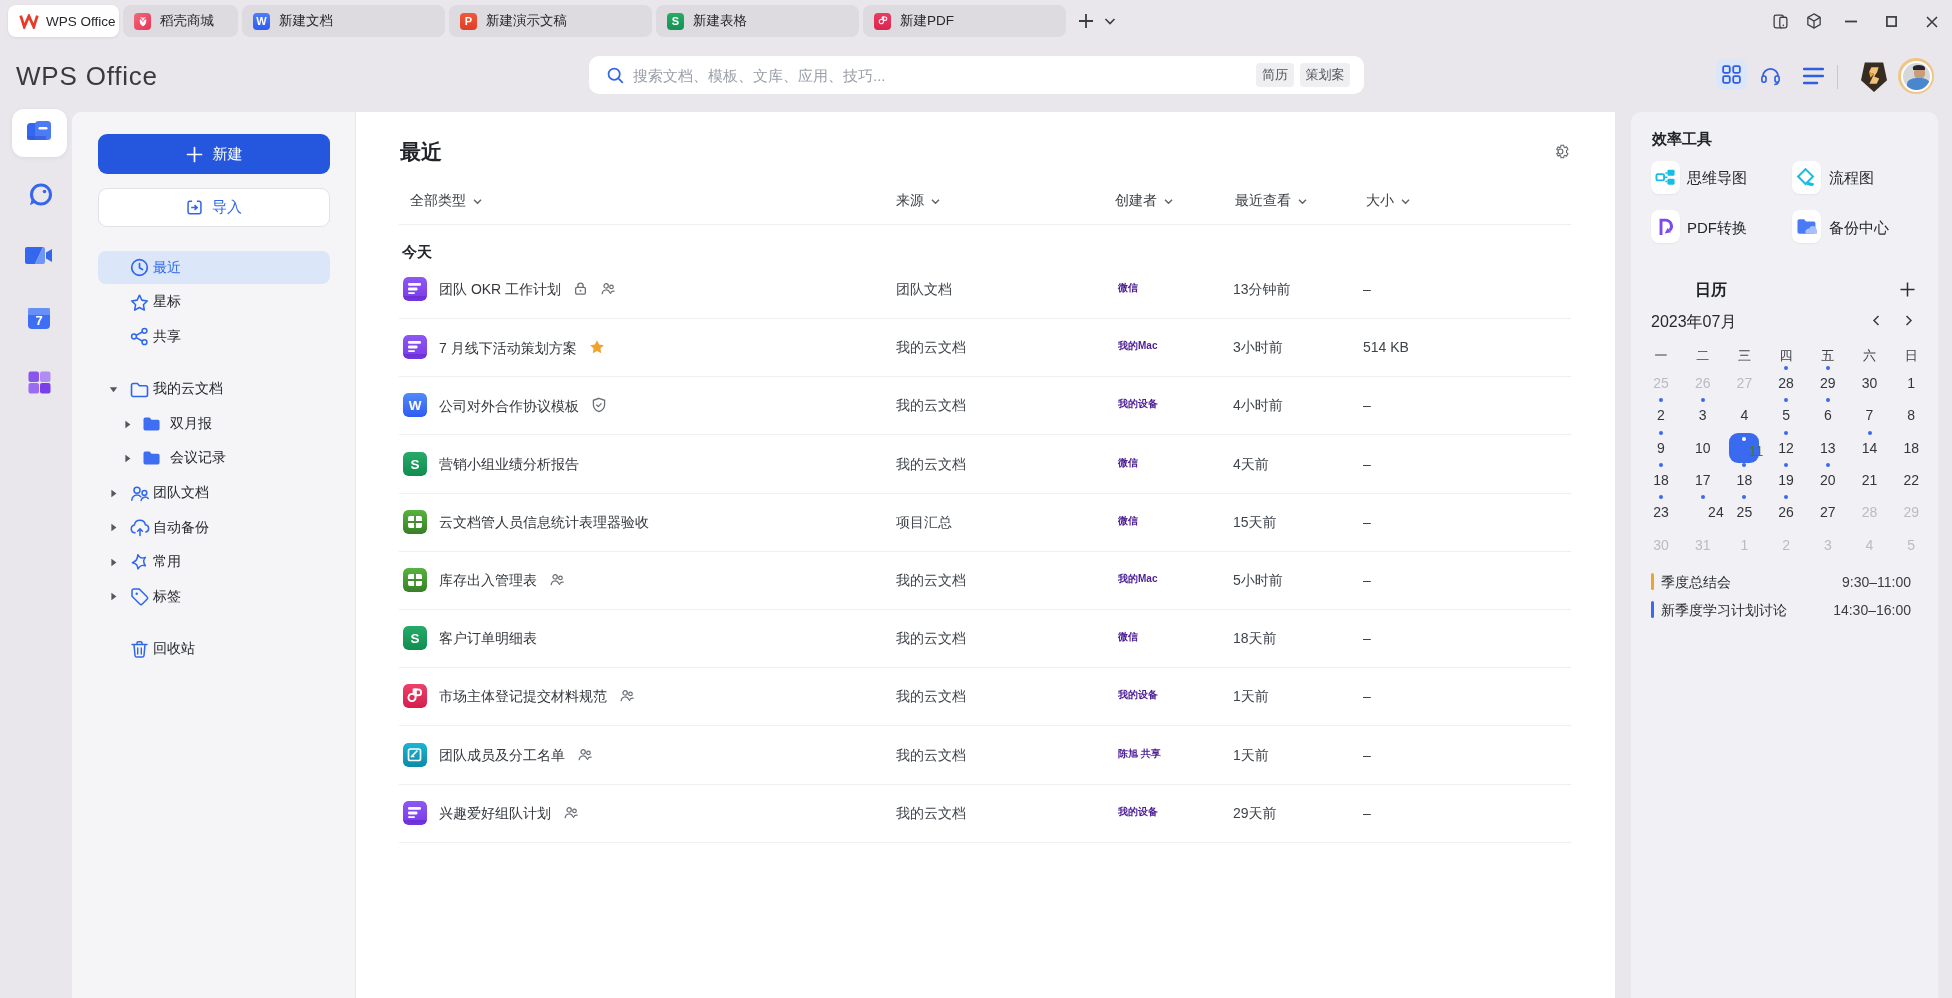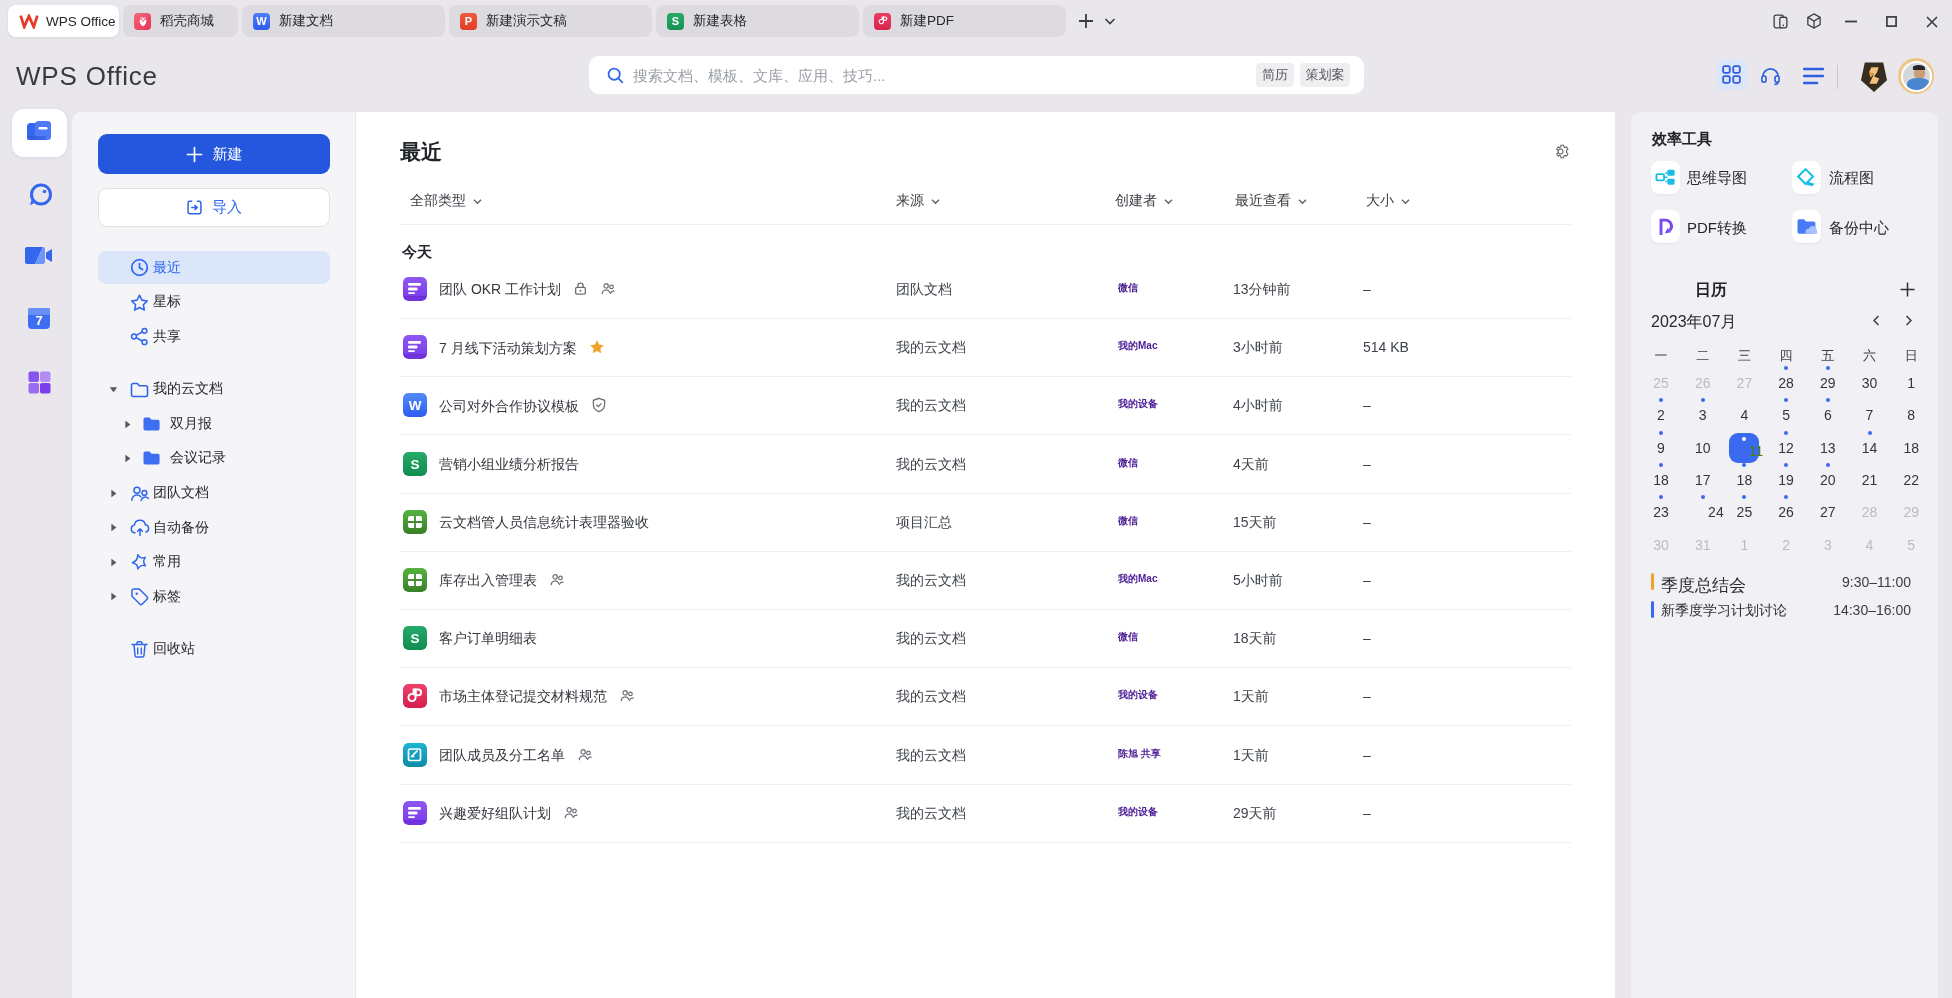--- a/index.html
+++ b/index.html
@@ -604,18 +604,18 @@
       <div class="cal out" style="left:92.4px; top:424.5px;">1</div>
       <div class="cal out" style="left:134.1px; top:424.5px;">2</div>
       <div class="cal out" style="left:175.8px; top:424.5px;">3</div>
       <div class="cal out" style="left:217.5px; top:424.5px;">4</div>
       <div class="cal out" style="left:259.2px; top:424.5px;">5</div>
     </div>
   <div class="abs" style="left:98.4px; top:320.6px; width:30px; height:30px; background:#3a6af0; border-radius:9px;"></div>
   <div class="abs" style="left:111.4px; top:325px; width:4px; height:4px; border-radius:50%; background:#fff;"></div>
   <div class="cal" style="left:104px; top:331px; color:#4d7c0f; z-index:3;">11</div>
   <div class="abs" style="left:20px; top:461px; width:3px; height:17px; background:#f0a32c; border-radius:1.5px;"></div>
-  <div class="abs" style="left:30px; top:462px; font-size:17px; color:#2b2e33;">季度总结会</div>
+  <div class="abs" style="left:30px; top:462px; font-size:14px; color:#2b2e33;">季度总结会</div>
   <div class="abs" style="right:27px; top:462px; font-size:14px; color:#3a3d42;">9:30–11:00</div>
   <div class="abs" style="left:20px; top:489px; width:3px; height:17px; background:#3a6af0; border-radius:1.5px;"></div>
   <div class="abs" style="left:30px; top:490px; font-size:14px; color:#2b2e33;">新季度学习计划讨论</div>
   <div class="abs" style="right:27px; top:490px; font-size:14px; color:#3a3d42;">14:30–16:00</div>
 </div>
 
 </body></html>

